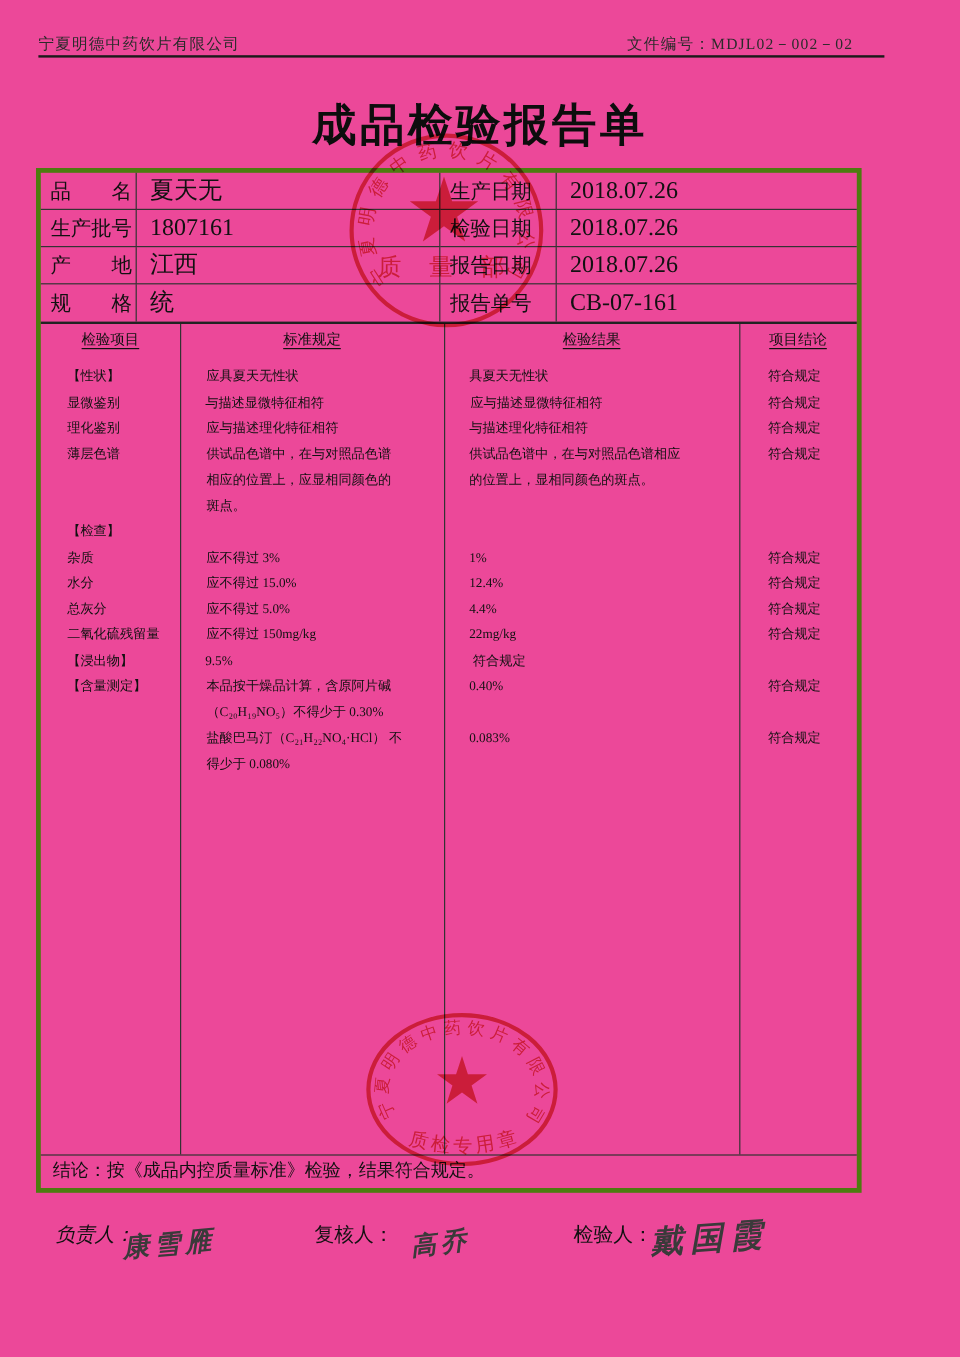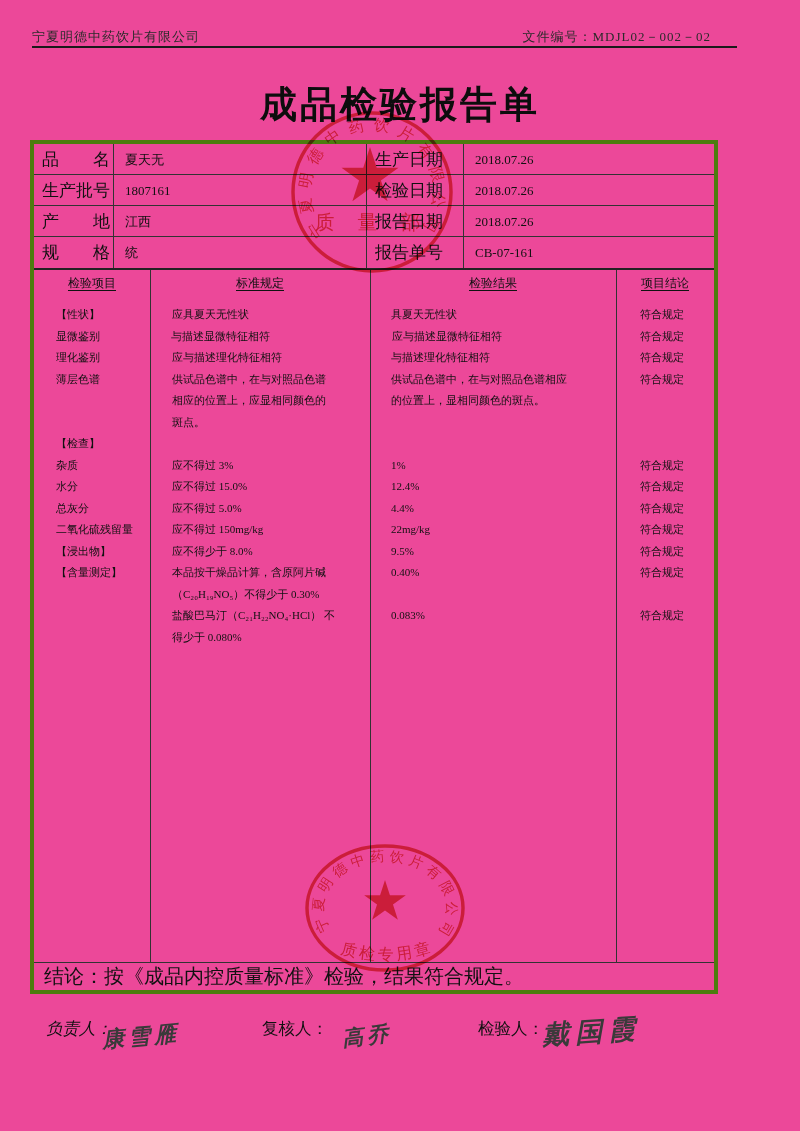--- a/index.html
+++ b/index.html
@@ -30,21 +30,21 @@
   .info-grid{
     display:grid; grid-template-columns:80px 253px 97px 1fr;
     grid-auto-rows:31px; border-bottom:2px solid #222;
   }
   .icell{
     box-sizing:border-box; line-height:31px; font-size:17px;
     border-bottom:1px solid #333; overflow:hidden; white-space:nowrap;
   }
   .info-grid .icell:nth-last-child(-n+4){border-bottom:none;}
   .ilab{border-right:1px solid #333; padding-left:8px;}
-  .ival{border-right:1px solid #333; padding-left:11px; font-size:13px;}
+  .ival{border-right:1px solid #333; padding-left:11px; font-size:20px;}
   .icell.ival2{border-right:none;}
   
   .insp-area{position:relative;}
   .vline{position:absolute; top:0; bottom:0; width:1px; background:#333;}
   .vl1{left:116px;} .vl2{left:336px;} .vl3{left:582px;}
   .insp-header{
     display:grid; grid-template-columns:116px 220px 246px 1fr;
     height:26px; align-items:center; text-align:center;
     font-size:12px;
   }
@@ -59,21 +59,21 @@
   .cell{
     box-sizing:border-box; font-size:11px; line-height:21.5px;
     white-space:pre-line; padding:0 8px; min-height:21.5px;margin-left:14px;
   }
   .c-item{white-space:nowrap;}
   .c-res{padding-left:7px;}
   .c-con{padding-left:10px;}
   
   .concl-row{
     border-top:1px solid #333; height:27px; line-height:27px;
-    font-size:20px; padding-left:10px;
+    font-size:15px; padding-left:10px;
   }
   
   .sign-block{position:absolute; left:30px; top:1012px; width:688px; height:70px;}
   .sign-label{position:absolute; top:6px; font-size:16.5px;}
   .sl1{left:16px;font-style:italic;} .sl2{left:232px;} .sl3{left:448px;}
   .signature{
     position:absolute; color:#3a3a3a;
     font-style:italic; font-weight:bold; letter-spacing:4px;
   }
   .sg1{left:72px; top:10px; font-size:22px; transform:rotate(-5deg);}
@@ -179,21 +179,20 @@
             <div class="cell c-con">符合规定</div>
           </div>
           <div class="irow">
             <div class="cell c-item">二氧化硫残留量</div>
             <div class="cell c-std">应不得过 150mg/kg</div>
             <div class="cell c-res">22mg/kg</div>
             <div class="cell c-con">符合规定</div>
           </div>
           <div class="irow">
             <div class="cell c-item">【浸出物】</div>
-            <div class="cell c-std">应不得少于 8.0%</div>
             <div class="cell c-res">9.5%</div>
             <div class="cell c-con">符合规定</div>
           </div>
           <div class="irow">
             <div class="cell c-item">【含量测定】</div>
             <div class="cell c-std">本品按干燥品计算，含原阿片碱
 （C₂₀H₁₉NO₅）不得少于 0.30%</div>
             <div class="cell c-res">0.40%</div>
             <div class="cell c-con">符合规定</div>
           </div>

